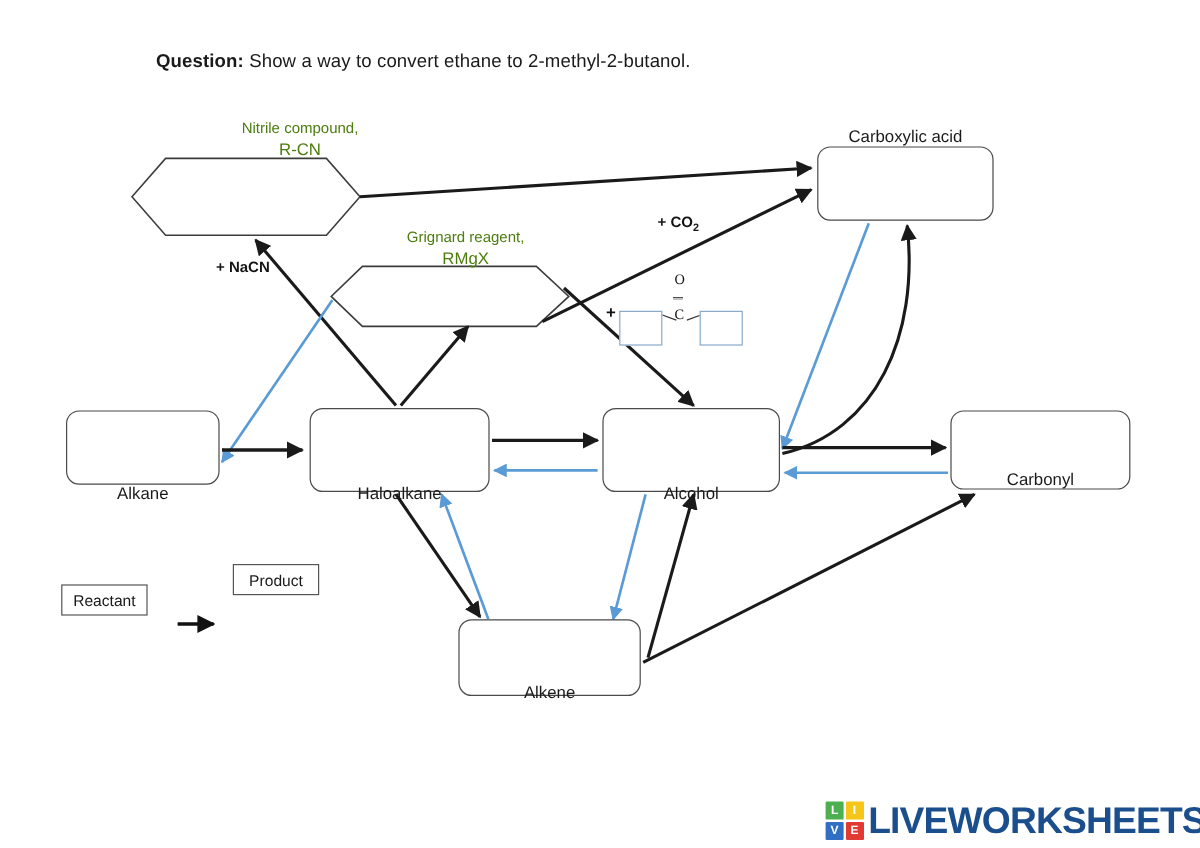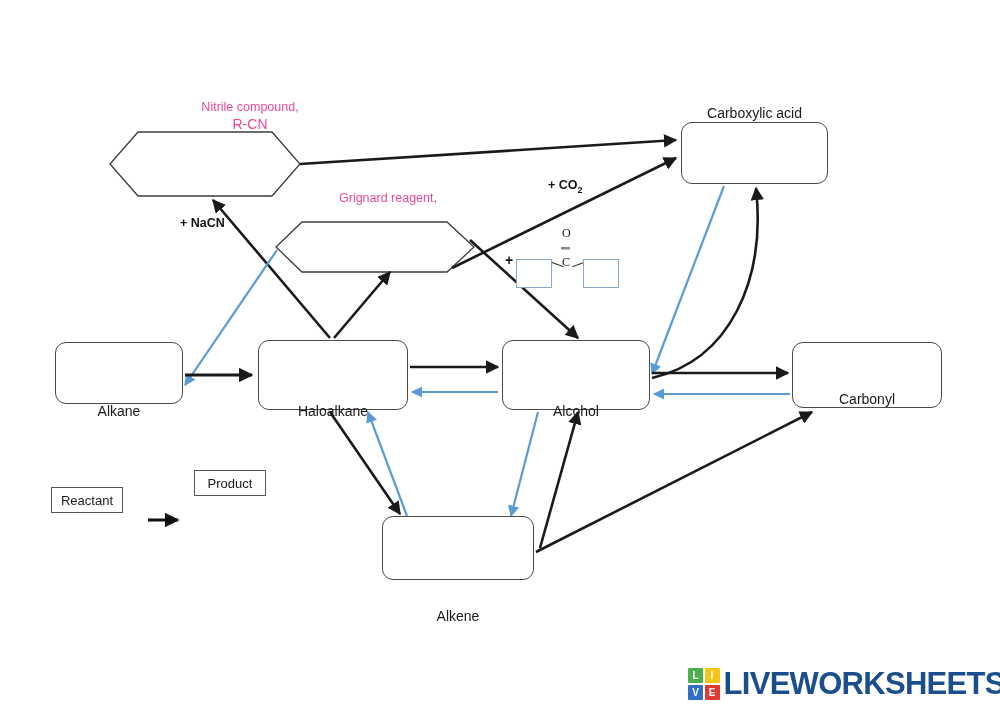--- a/index.html
+++ b/index.html
@@ -49,21 +49,21 @@
   .node-label {
     position: absolute;
     font-size: 14px;
     color: #1a1a1a;
     white-space: nowrap;
     text-align: center;
   }
   
   .hexlabel {
     position: absolute;
-    color: #ec4899;
+    color: #4d7c0f;
     font-size: 12.5px;
     text-align: center;
     white-space: nowrap;
     line-height: 1.25;
   }
   .hexlabel .sub2 {
     display: block;
     font-size: 14px;
   }
   
@@ -147,20 +147,23 @@
     color: #1b4e8c;
     letter-spacing: -0.7px;
     font-family: "Liberation Sans", sans-serif;
   }
 </style>
 </head>
 <body>
 
 <div id="page">
 
+  <div id="question">
+    <span class="q-label">Question:</span><span> Show a way to convert ethane to 2-methyl-2-butanol.</span>
+  </div>
 
   <svg id="canvas" viewBox="0 0 1000 707" xmlns="http://www.w3.org/2000/svg">
     <defs>
       <marker id="arrowBlack" viewBox="0 0 10 10" refX="9" refY="5" markerWidth="5.2" markerHeight="5.2" orient="auto-start-reverse">
         <path d="M 0 0 L 10 5 L 0 10 z" fill="#1a1a1a"></path>
       </marker>
       <marker id="arrowBlue" viewBox="0 0 10 10" refX="9" refY="5" markerWidth="5.2" markerHeight="5.2" orient="auto-start-reverse">
         <path d="M 0 0 L 10 5 L 0 10 z" fill="#5b9bd5"></path>
       </marker>
       <marker id="arrowLegend" viewBox="0 0 10 10" refX="9" refY="5" markerWidth="5" markerHeight="5" orient="auto-start-reverse">
@@ -217,32 +220,33 @@
   <div class="node" style="left:258px; top:340px; width:150px; height:70px;"></div>
   <div class="node-label" style="left:258px; top:403px; width:150px;">Haloalkane</div>
 
   <div class="node" style="left:502px; top:340px; width:148px; height:70px;"></div>
   <div class="node-label" style="left:502px; top:403px; width:148px;">Alcohol</div>
 
   <div class="node" style="left:792px; top:342px; width:150px; height:66px;"></div>
   <div class="node-label" style="left:792px; top:391px; width:150px;">Carbonyl</div>
 
   <div class="node" style="left:382px; top:516px; width:152px; height:64px;"></div>
-  <div class="node-label" style="left:382px; top:608px; width:152px;">Alkene</div>
+  <div class="node-label" style="left:382px; top:569px; width:152px;">Alkene</div>
 
   <div class="node" style="left:681px; top:122px; width:147px; height:62px;"></div>
   <div class="node-label" style="left:676px; top:105px; width:157px;">Carboxylic acid</div>
 
   <div class="hexlabel" style="left:160px; top:100px; width:180px;">
     <span>Nitrile compound,</span>
     <span class="sub2">R-CN</span>
   </div>
 
   <div class="hexlabel" style="left:298px; top:191px; width:180px;">
     <span>Grignard reagent,</span>
+    <span class="sub2">RMgX</span>
   </div>
 
   <div class="annot" style="left:180px; top:216px;">+ NaCN</div>
 
   <div class="annot" style="left:548px; top:178px;">
     <span>+ CO</span><sub>2</sub>
   </div>
 
   <div id="carbonyl-group">
     <span class="cg-plus" style="left:0px; top:24px;">+</span>

